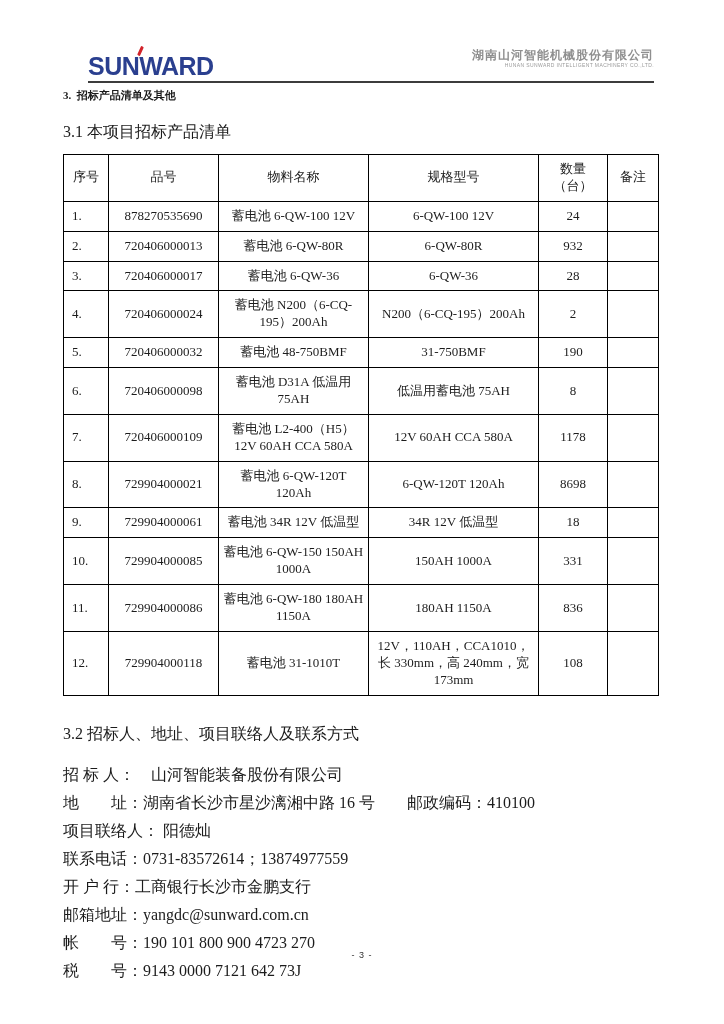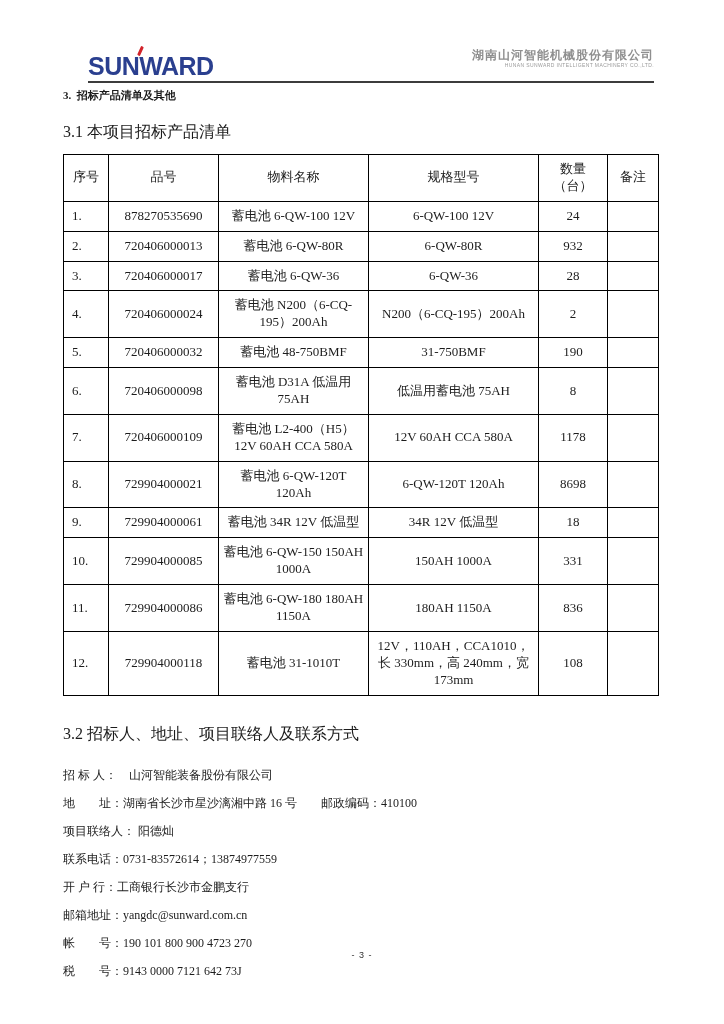--- a/index.html
+++ b/index.html
@@ -60,21 +60,21 @@
   }
   .products col.c0 { width: 45px; }
   .products col.c1 { width: 110px; }
   .products col.c2 { width: 150px; }
   .products col.c3 { width: 170px; }
   .products col.c4 { width: 69px; }
   .products col.c5 { width: 51px; }
   .products td.col0 { text-align: left; padding-left: 8px; }
 
   
-  .contact-list { font-size: 12px; }
+  .contact-list { font-size: 16px; }
   .contact-line { margin: 0 0 12px 0; line-height: 16px; white-space: pre-wrap; }
   .contact-label { white-space: pre-wrap; }
   .contact-value { white-space: pre-wrap; }
 
   
   .footer {
     position: absolute; left: 0; top: 950px; width: 724px;
     text-align: center;
     font-family: "Liberation Sans", "DejaVu Sans", sans-serif;
     font-size: 9px; letter-spacing: 1px; color: #333;

